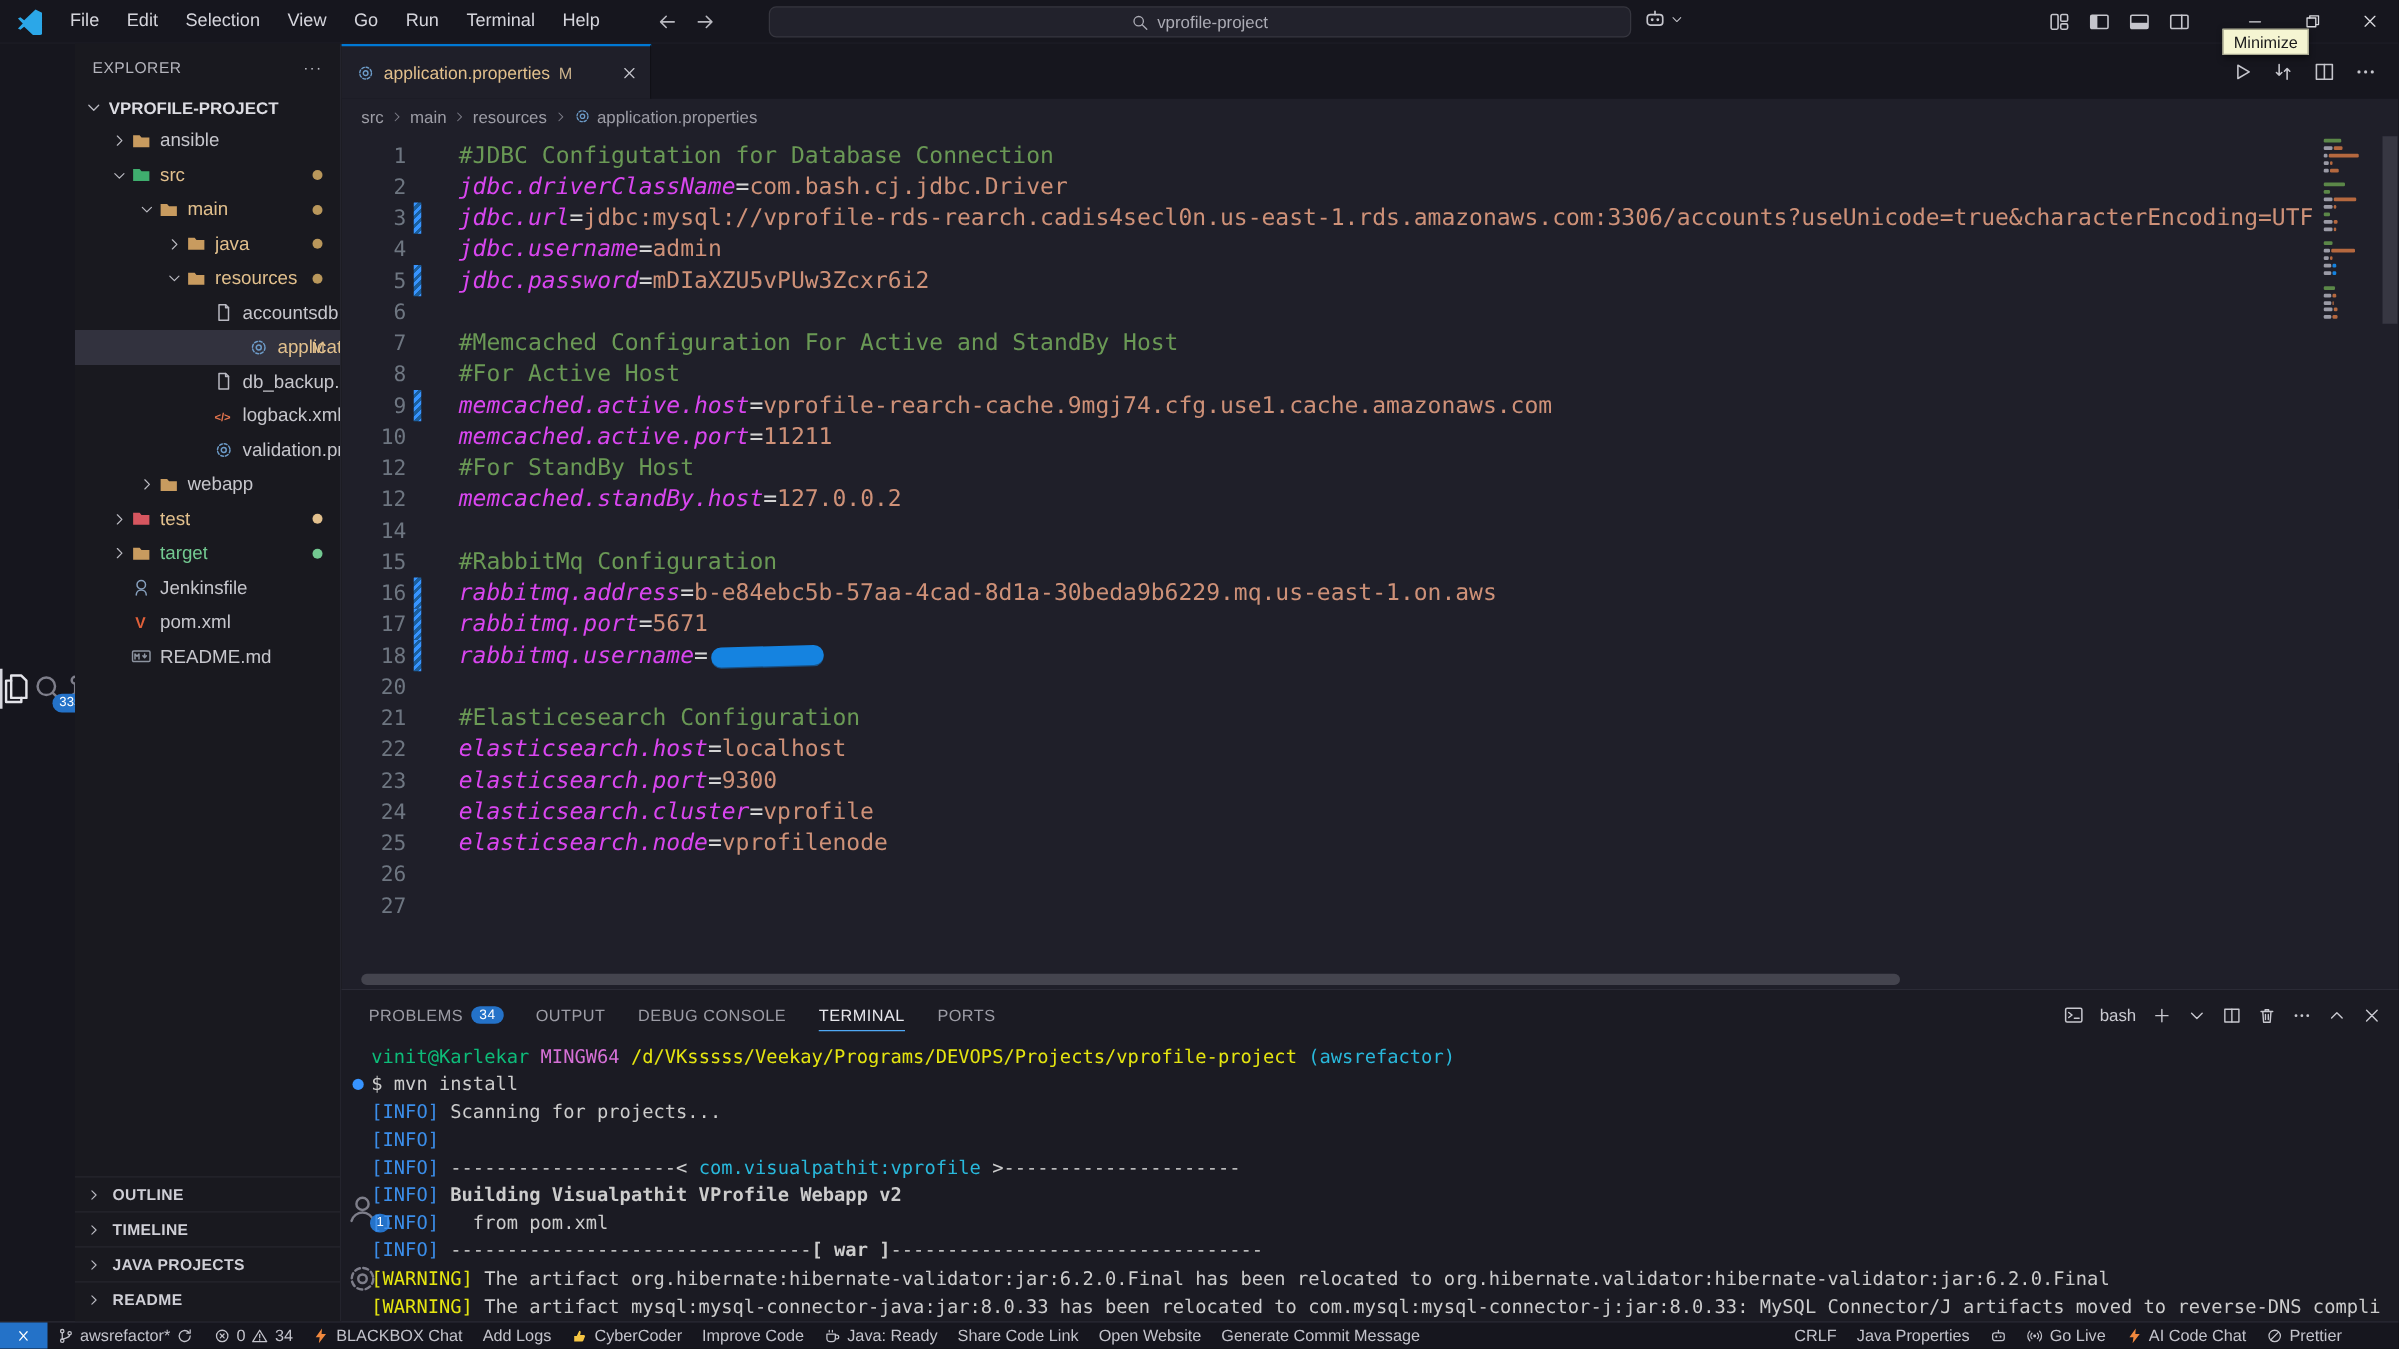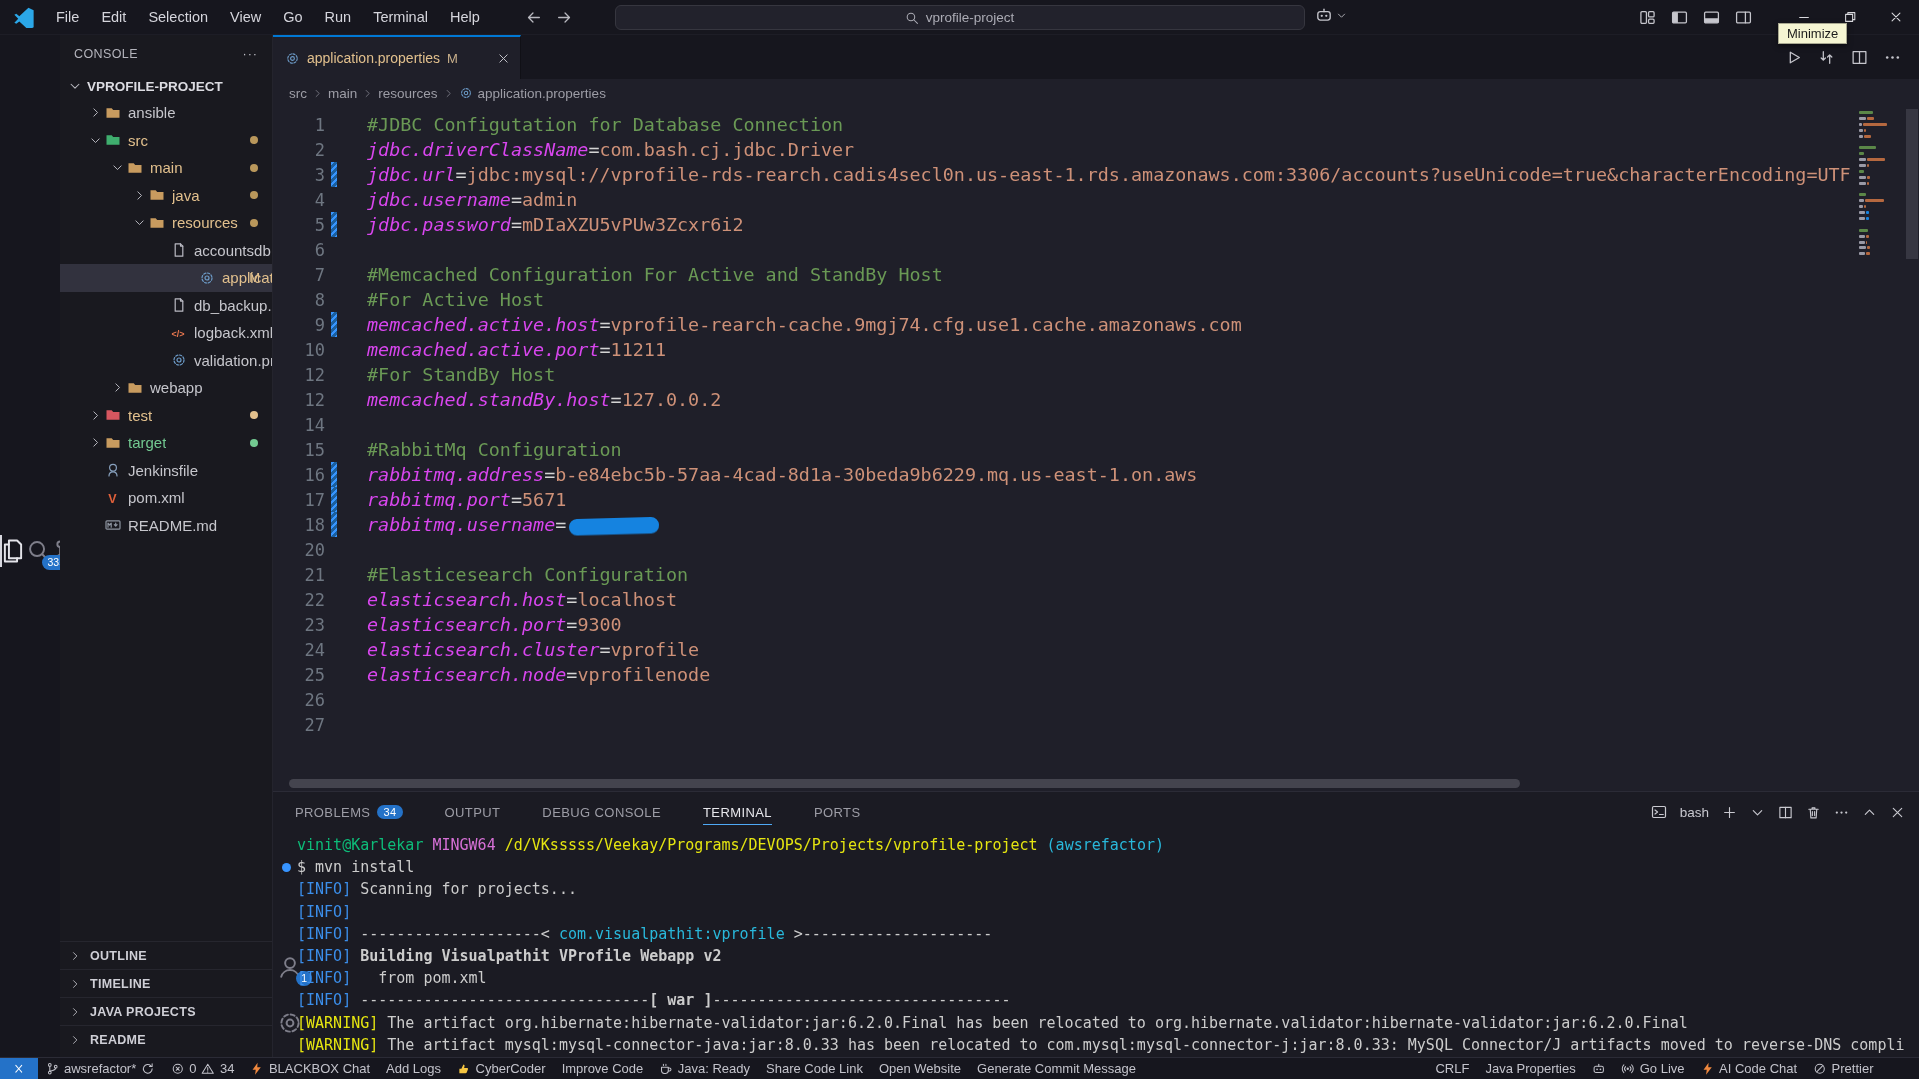--- a/index.html
+++ b/index.html
@@ -297,21 +297,21 @@
             <svg class="" width="26" height="26" viewBox="0 0 16 16" fill="none" stroke="currentColor" stroke-width="1.2" stroke-linecap="round" stroke-linejoin="round">
               <circle cx="8" cy="8" r="2.1"></circle>
               <circle cx="8" cy="8" r="5.3" stroke-dasharray="2.5 1.7"></circle>
             </svg>
           </div>
         </div>
       </div>
 
     <div id="sidebar">
       <div id="explorer-header">
-        <span>CONSOLE</span>
+        <span>EXPLORER</span>
         <span id="explorer-more">···</span>
       </div>
       <div id="project-row">
         <span class="tw-chev" id="project-chev">
             <svg class="" width="14" height="14" viewBox="0 0 16 16" fill="none" stroke="currentColor" stroke-width="1.2" stroke-linecap="round" stroke-linejoin="round">
               <path d="M3.5 6L8 10.5 12.5 6"></path>
             </svg>
           </span>
         <span>VPROFILE-PROJECT</span>
       </div>
@@ -727,21 +727,21 @@
               <span class="mm-seg" style="width: 3.84px; background: rgb(181, 104, 63);"></span>
             </div>
             <div class="mm-line"></div>
             <div class="mm-line"></div>
           </div>
         <div id="vscroll"></div>
         <div id="hscroll"></div>
       </div>
       <div id="panel">
         <div id="panel-header">
-          <div id="panel-tabs" style="display:flex;height:100%;gap:16px;">
+          <div id="panel-tabs" style="display:flex;height:100%;">
               <div class="ptab">
                 <span>PROBLEMS</span>
                 <span class="ptab-badge">34</span>
               </div>
               <div class="ptab">
                 <span>OUTPUT</span>
               </div>
               <div class="ptab">
                 <span>DEBUG CONSOLE</span>
               </div>

